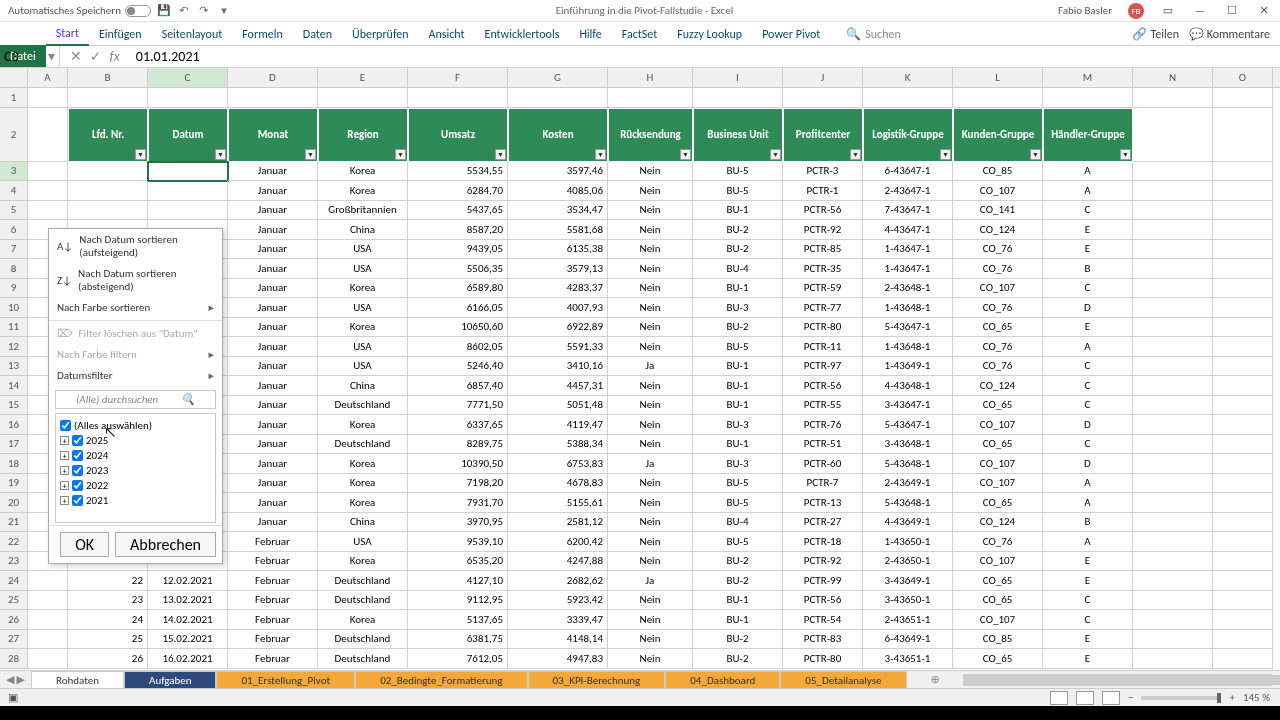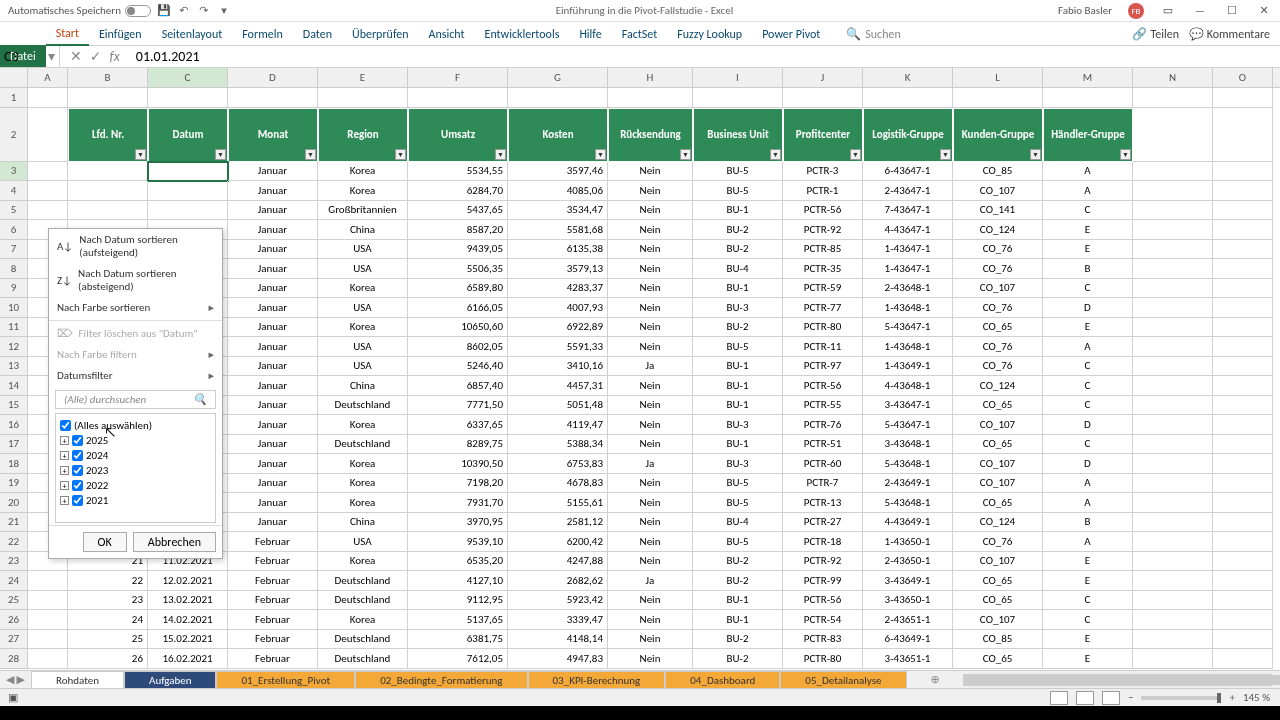--- a/index.html
+++ b/index.html
@@ -14,21 +14,21 @@
 .qat-icon { width: 14px; height: 14px; display: inline-flex; align-items: center; justify-content: center; color: #666; }
 .titlebar .center { flex: 1; text-align: center; color: #666; }
 .titlebar .right { display: flex; align-items: center; gap: 16px; padding-right: 8px; }
 .avatar { width: 16px; height: 16px; border-radius: 50%; background: #d9534f; color: #fff; font-size: 9px; display: flex; align-items: center; justify-content: center; }
 .winbtn { width: 16px; height: 16px; display: flex; align-items: center; justify-content: center; color: #555; }
 
 
 .ribbon { height: 24px; background: #fff; display: flex; align-items: center; font-size: 12px; border-bottom: 1px solid #d0d0d0; }
 .ribbon-tab { padding: 4px 10px; color: #0c4a6e; cursor: default; }
 .ribbon-tab.file { background: #217346; color: #fff; margin-top: 44px; }
-.ribbon-tab.active { border-bottom: 2px solid #217346; color: #c2410c; }
+.ribbon-tab.active { border-bottom: 2px solid #217346; color: #6d28d9; }
 .ribbon .spacer { flex: 1; }
 .search-box { display: flex; align-items: center; gap: 4px; color: #888; font-size: 12px; }
 .ribbon-right { display: flex; gap: 10px; padding-right: 10px; align-items: center; font-size: 12px; color: #444; }
 
 
 .formula-bar { height: 22px; display: flex; align-items: center; border-bottom: 1px solid #d0d0d0; font-size: 14px; }
 .name-box { width: 60px; border-right: 1px solid #d0d0d0; padding: 2px 4px; display: flex; align-items: center; justify-content: space-between; }
 .fb-btns { display: flex; gap: 8px; padding: 0 10px; color: #888; }
 .fb-input { flex: 1; padding: 2px 6px; }
 
@@ -68,27 +68,27 @@
 .cM { width: 90px; }
 .cN { width: 80px; }
 .cO { width: 60px; }
 
 
 .filter-popup { position: absolute; top: 160px; left: 48px; width: 175px; background: #fff; border: 1px solid #aaa; box-shadow: 2px 2px 6px rgba(0,0,0,0.2); font-size: 11px; z-index: 100; }
 .fp-item { padding: 4px 8px; display: flex; align-items: center; gap: 6px; color: #333; }
 .fp-item.disabled { color: #aaa; }
 .fp-item .arrow-r { margin-left: auto; color: #666; }
 .fp-sep { height: 1px; background: #ddd; margin: 2px 0; }
-.fp-search { margin: 4px 6px; border: 1px solid #ccc; padding: 2px 8px; display: flex; align-items: center; justify-content: space-between; color: #888; font-style: italic; }
+.fp-search { margin: 4px 6px; border: 1px solid #ccc; padding: 2px 20px; display: flex; align-items: center; justify-content: space-between; color: #888; font-style: italic; }
 .fp-tree { margin: 2px 6px; border: 1px solid #ccc; height: 110px; padding: 4px; overflow: hidden; }
 .fp-tree-item { display: flex; align-items: center; gap: 3px; font-size: 11px; padding: 1px 0; }
 .fp-tree-item .exp { width: 9px; height: 9px; border: 1px solid #888; font-size: 8px; display: flex; align-items: center; justify-content: center; }
 .fp-tree-item input { width: 11px; height: 11px; }
 .fp-buttons { display: flex; justify-content: flex-end; gap: 6px; padding: 6px; border-top: 1px solid #ddd; }
-.fp-btn { border: 1px solid #aaa; background: #f7f7f7; padding: 2px 14px; font-size: 12px; }
+.fp-btn { border: 1px solid #aaa; background: #f7f7f7; padding: 2px 14px; font-size: 16px; }
 .cursor-arrow { position: absolute; top: 356px; left: 104px; font-size: 14px; z-index: 200; color: #000; }
 
 
 .sheet-tabs { position: absolute; bottom: 32px; left: 0; right: 0; height: 18px; background: #f0f0f0; display: flex; align-items: center; font-size: 11px; border-top: 1px solid #ccc; }
 .sheet-nav { display: flex; gap: 2px; padding: 0 6px; color: #888; }
 .sheet-tab { padding: 2px 24px; border: 1px solid #ccc; border-bottom: none; background: #fff; color: #333; }
 .sheet-tab.active { background: #2e4a7a; color: #fff; }
 .sheet-tab.orange { background: #f4a838; color: #333; }
 .sheet-tab.plus { background: transparent; border: none; color: #888; width: 20px; text-align: center; }
 .hscroll { flex: 1; margin: 0 8px; }

